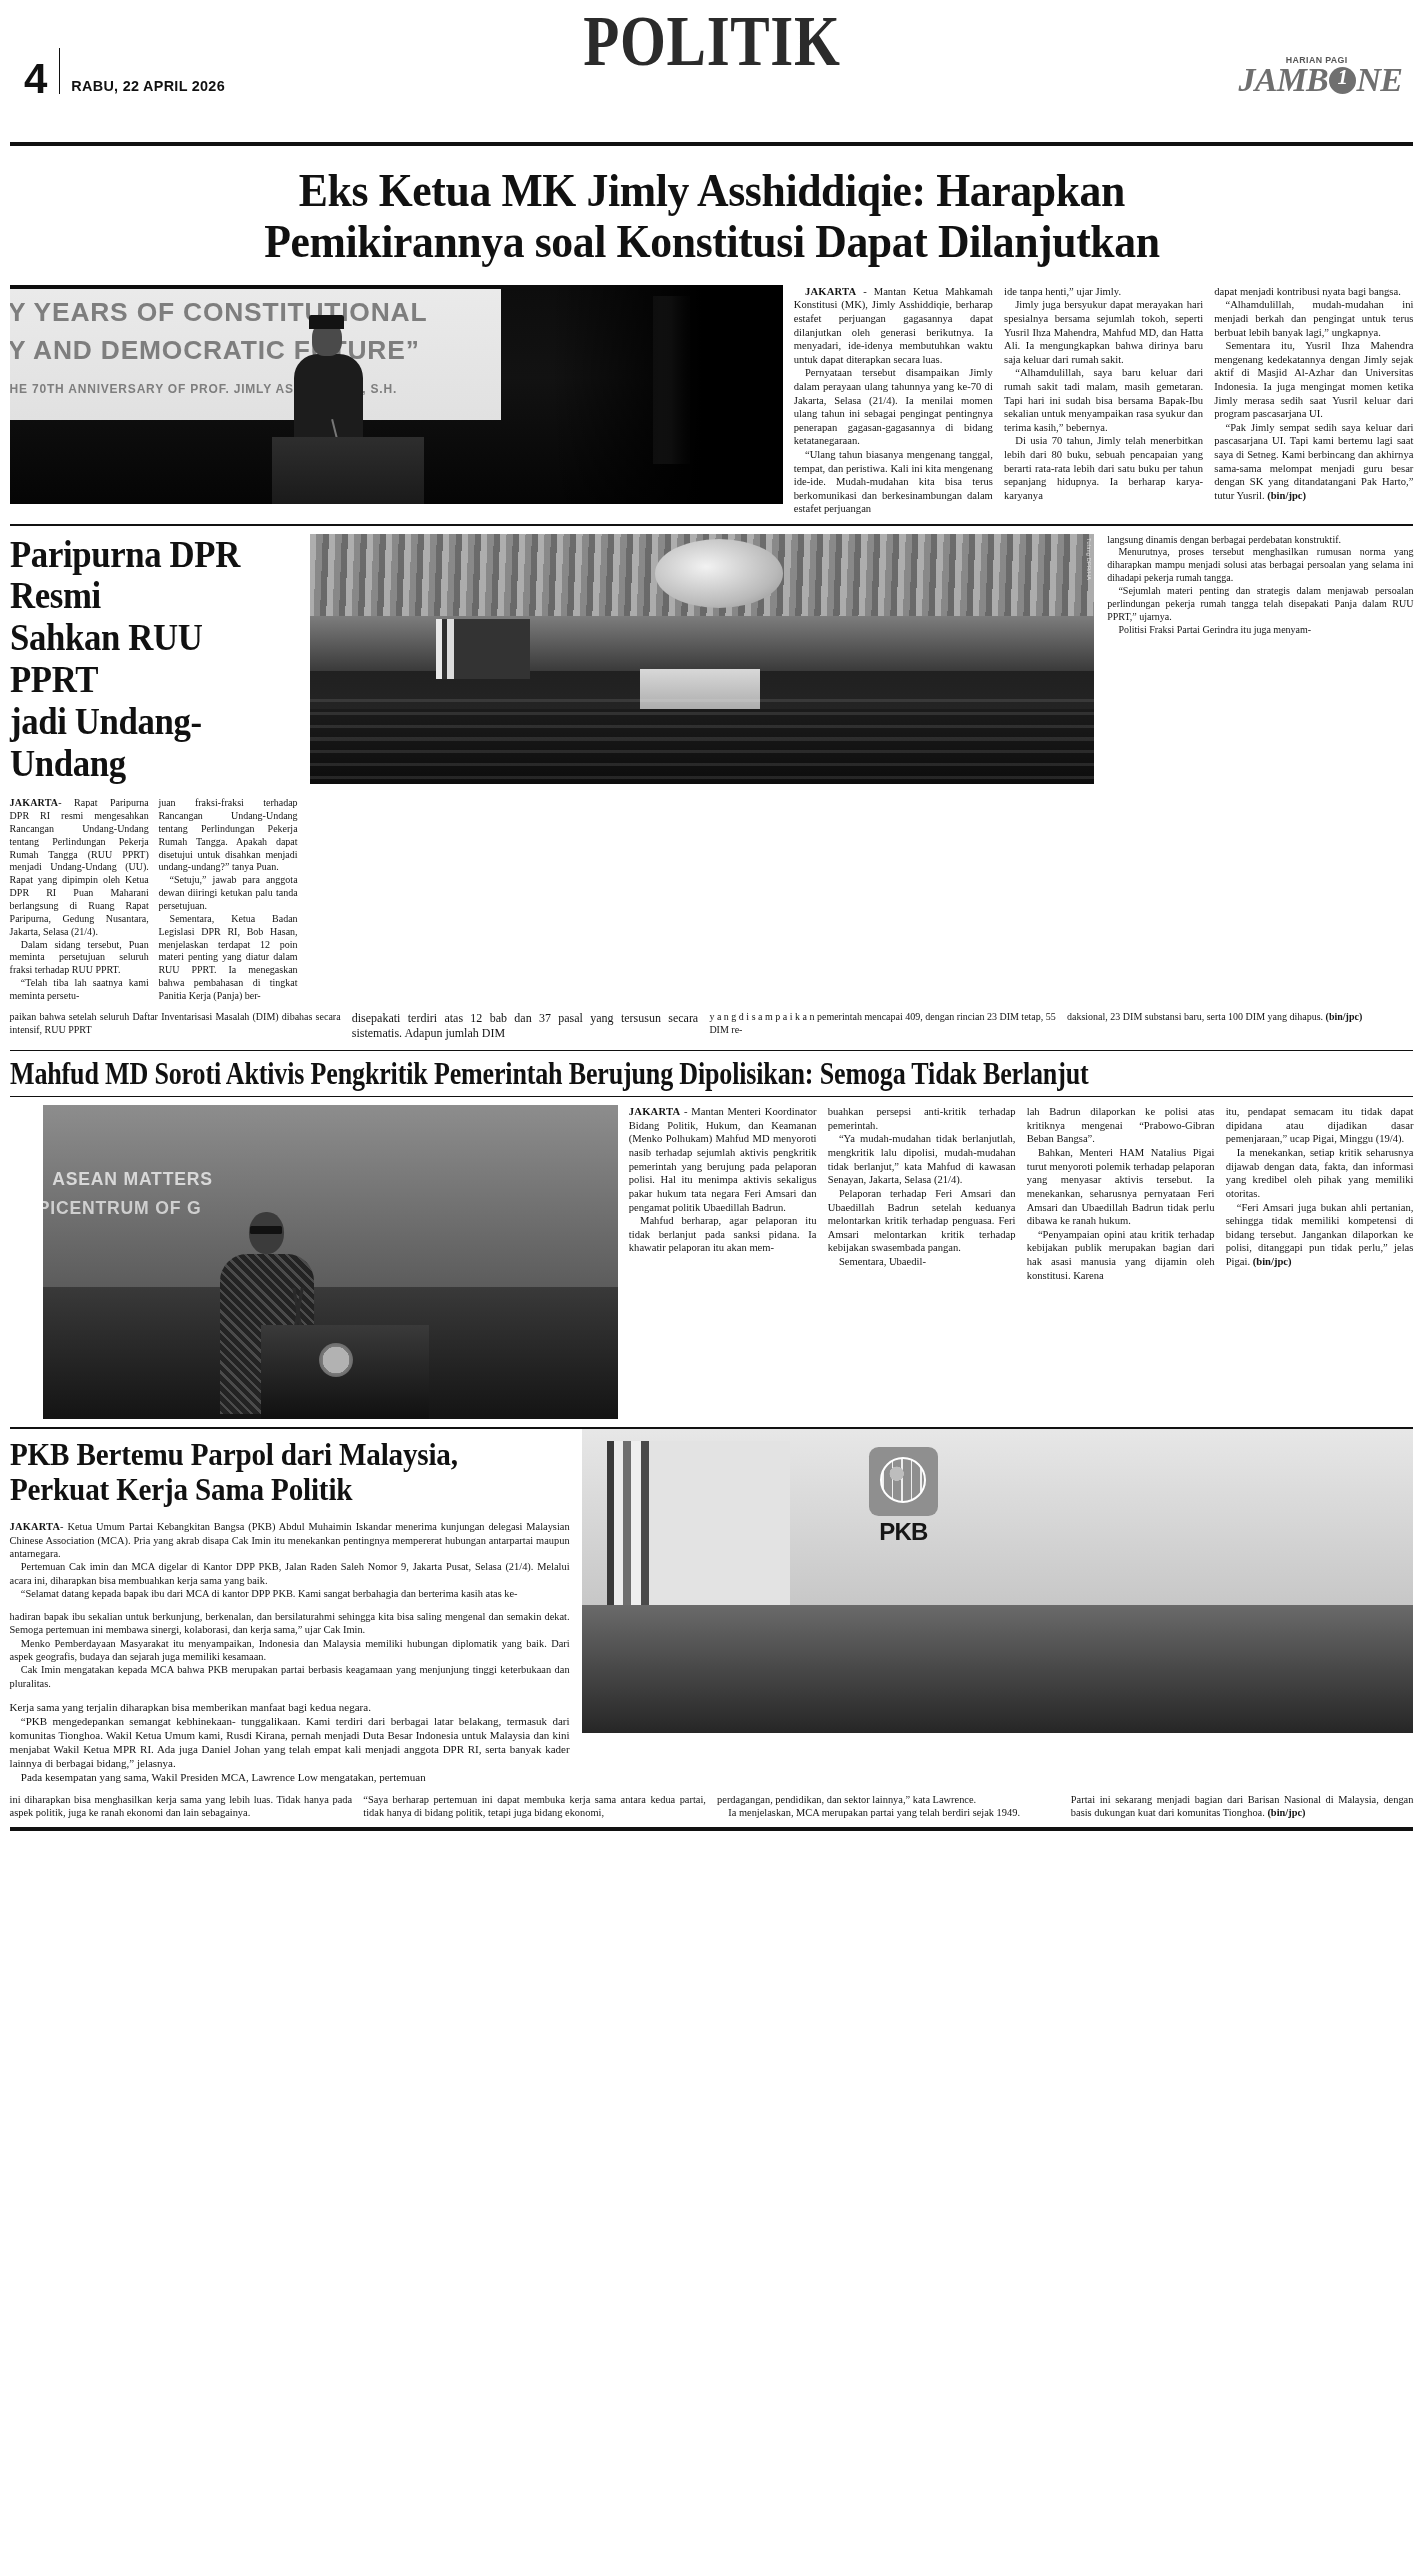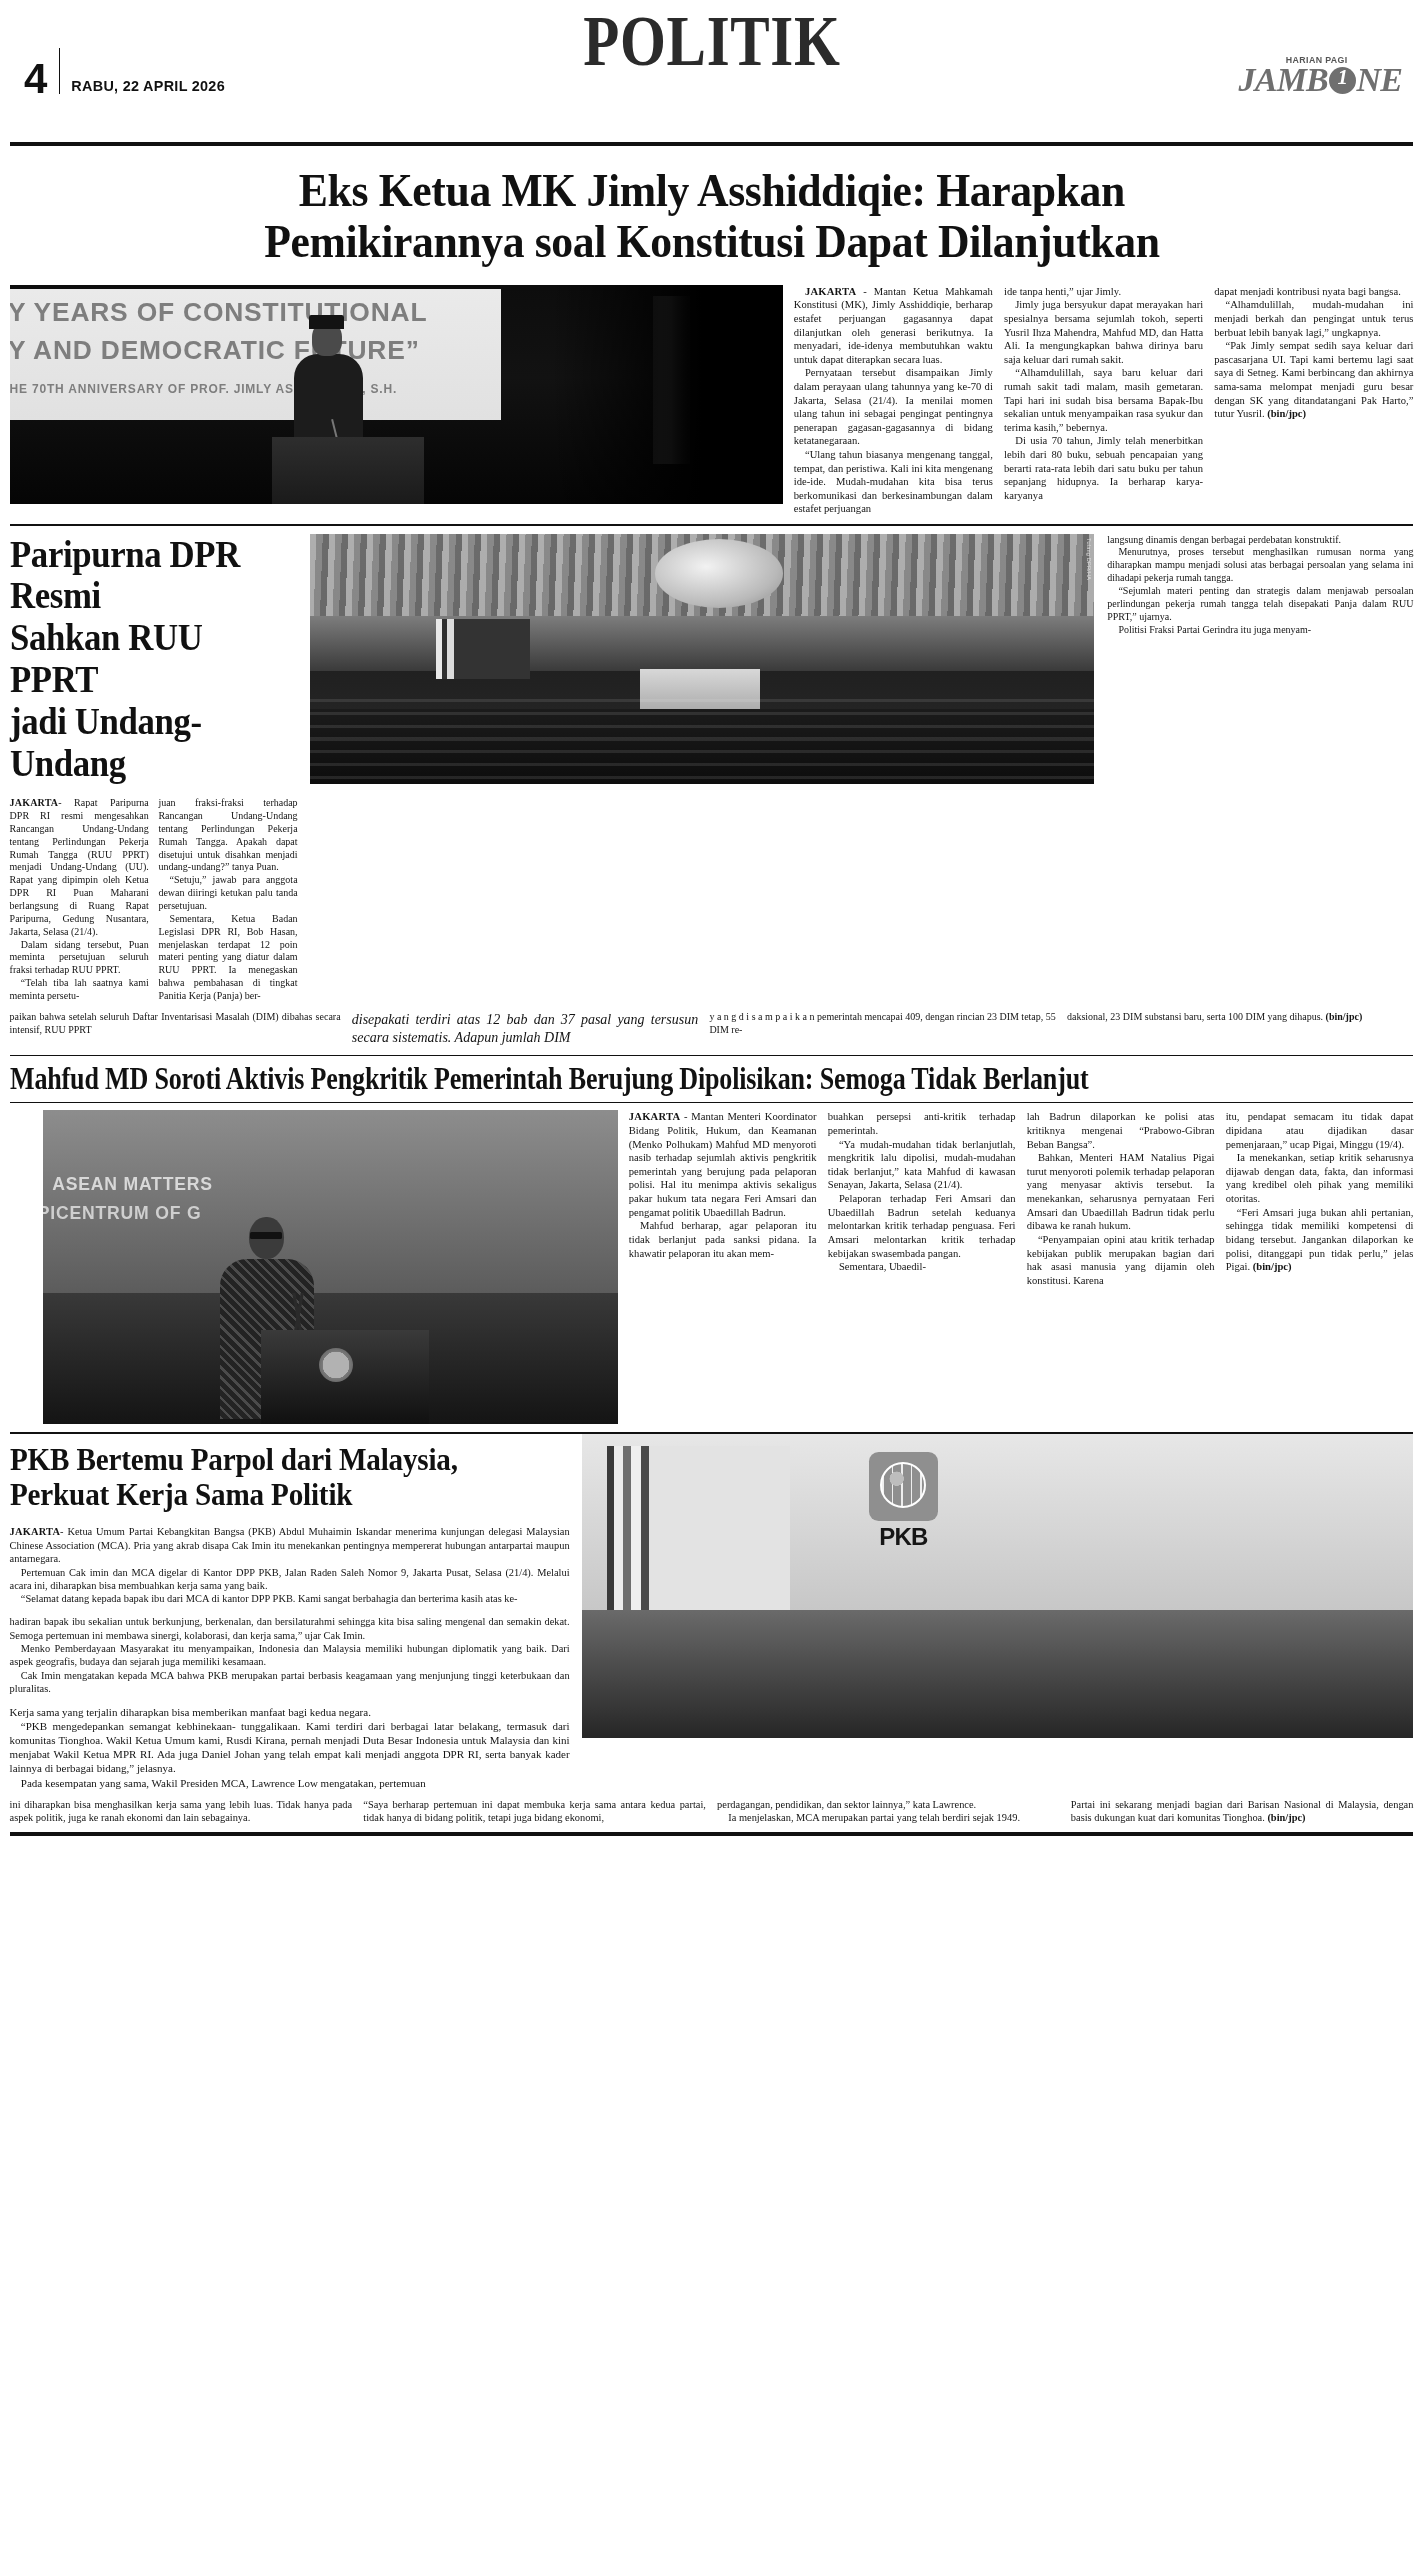--- a/index.html
+++ b/index.html
@@ -457,20 +457,21 @@
     </div>
     <div class="col">
       <p class="noindent">ide tanpa henti,” ujar Jimly.</p>
       <p>Jimly juga bersyukur dapat merayakan hari spesialnya bersama sejumlah tokoh, seperti Yusril Ihza Mahendra, Mahfud MD, dan Hatta Ali. Ia mengungkapkan bahwa dirinya baru saja keluar dari rumah sakit.</p>
       <p>“Alhamdulillah, saya baru keluar dari rumah sakit tadi malam, masih gemetaran. Tapi hari ini sudah bisa bersama Bapak-Ibu sekalian untuk menyampaikan rasa syukur dan terima kasih,” bebernya.</p>
       <p>Di usia 70 tahun, Jimly telah menerbitkan lebih dari 80 buku, sebuah pencapaian yang berarti rata-rata lebih dari satu buku per tahun sepanjang hidupnya. Ia berharap karya-karyanya</p>
     </div>
     <div class="col">
       <p class="noindent">dapat menjadi kontribusi nyata bagi bangsa.</p>
       <p>“Alhamdulillah, mudah-mudahan ini menjadi berkah dan pengingat untuk terus berbuat lebih banyak lagi,” ungkapnya.</p>
+      <p>Sementara itu, Yusril Ihza Mahendra mengenang kedekatannya dengan Jimly sejak aktif di Masjid Al-Azhar dan Universitas Indonesia. Ia juga mengingat momen ketika Jimly merasa sedih saat Yusril keluar dari program pascasarjana UI.</p>
       <p>“Pak Jimly sempat sedih saya keluar dari pascasarjana UI. Tapi kami bertemu lagi saat saya di Setneg. Kami berbincang dan akhirnya sama-sama melompat menjadi guru besar dengan SK yang ditandatangani Pak Harto,” tutur Yusril. <span class="credit">(bin/jpc)</span></p>
     </div>
   </div>
 
   <div class="spacer-sm"></div>
   <div class="rule-thin"></div>
   <div class="spacer-sm"></div>
 
   <div class="cols" style="gap:12.8px;">
     <div style="flex:0 0 288px;">
@@ -515,21 +516,21 @@
         </div>
       </div>
     </div>
   </div>
 
   <div class="spacer-sm"></div>
   <div class="cols" style="gap:11.2px;">
     <div class="col" style="flex:0 0 331px; font-size:10px;">
       <p class="noindent">paikan bahwa setelah seluruh Daftar Inventarisasi Masalah (DIM) dibahas secara intensif, RUU PPRT</p>
     </div>
-    <div class="col" style="font-size:14px;font-style:italic;">
+    <div class="col" style="font-size:12px;">
       <p class="noindent">disepakati terdiri atas 12 bab dan 37 pasal yang tersusun secara sistematis. Adapun jumlah DIM</p>
     </div>
     <div class="col" style="font-size:10px;">
       <p class="noindent">y a n g   d i s a m p a i k a n pemerintah mencapai 409, dengan rincian 23 DIM tetap, 55 DIM re-</p>
     </div>
     <div class="col" style="font-size:10px;">
       <p class="noindent">daksional, 23 DIM substansi baru, serta 100 DIM yang dihapus. <span class="credit">(bin/jpc)</span></p>
     </div>
   </div>
 

